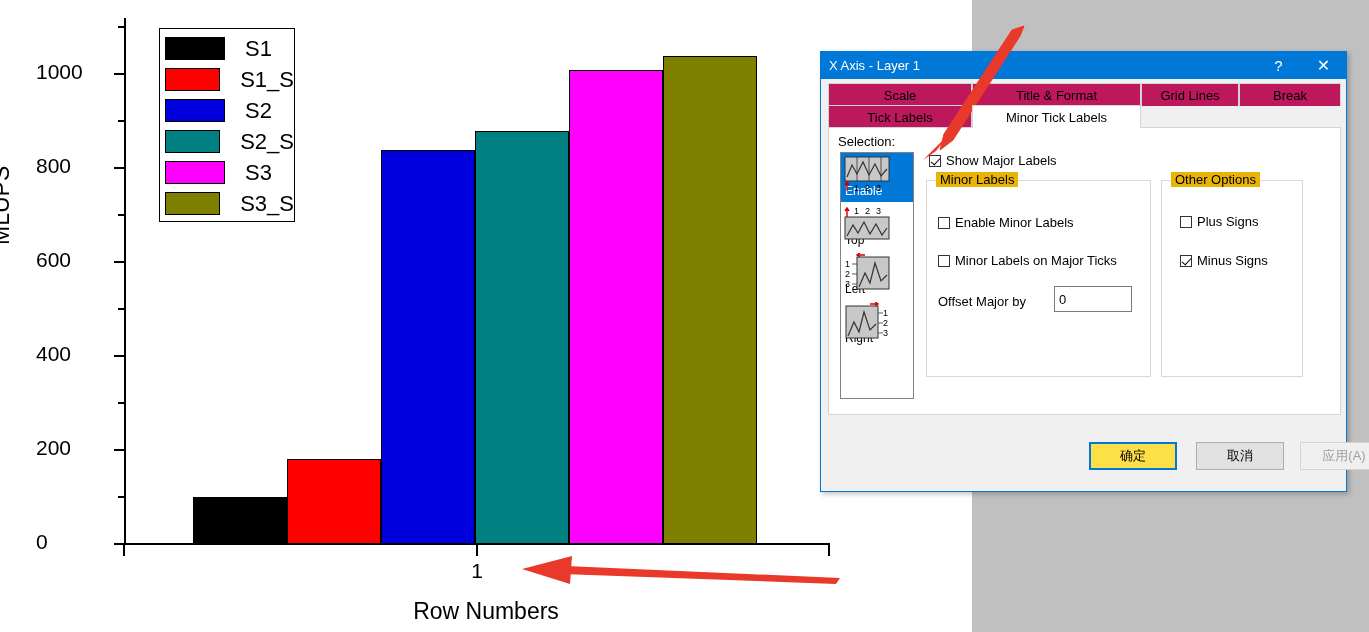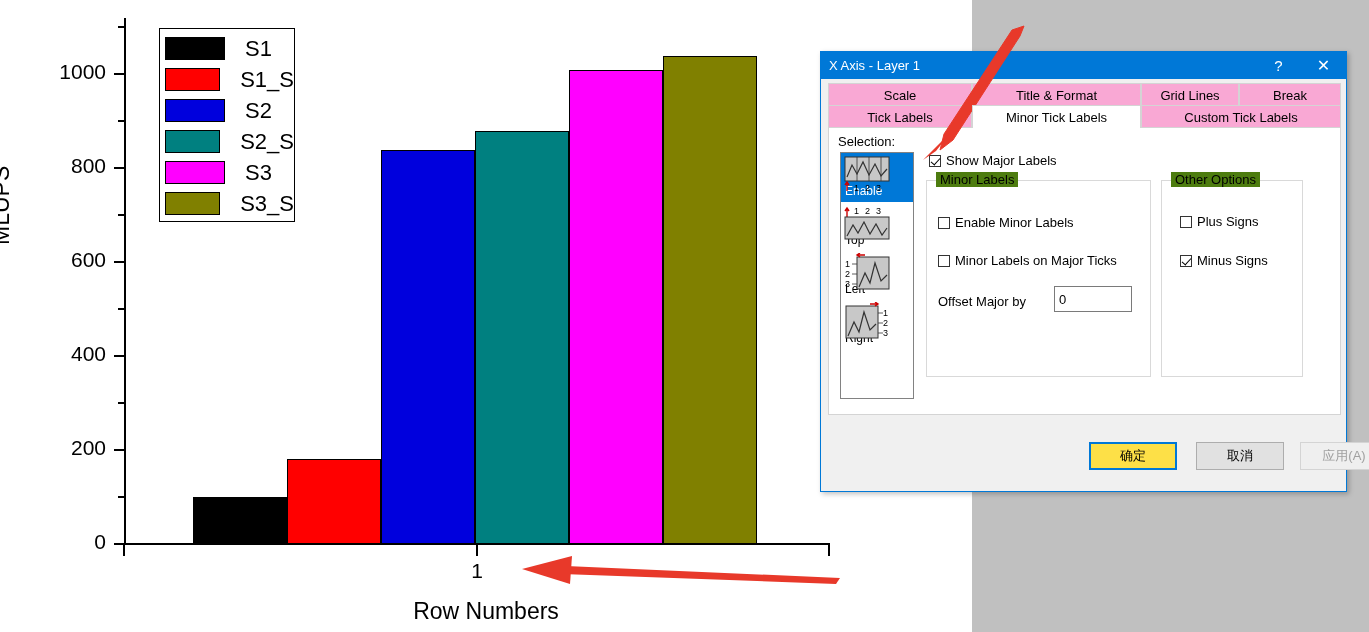--- a/index.html
+++ b/index.html
@@ -19,21 +19,21 @@
   }
 
   
   .chart{position:absolute;left:0;top:0;width:972px;height:632px;background:#fff;}
   .plot-area{position:absolute;left:124px;top:18px;width:706px;height:526px;}
   .axis-y{position:absolute;left:124px;top:18px;width:2px;height:527px;background:#000;}
   .axis-x{position:absolute;left:124px;top:543px;width:706px;height:2px;background:#000;}
 
   .ytick{position:absolute;left:-8px;width:8px;height:2px;background:#000;}
   .ylab{
-    position:absolute;text-align:right;width:70px;
+    position:absolute;text-align:left;width:70px;
     font-size:21px;color:#000;font-family:"Liberation Sans",sans-serif;
   }
   .xlab{
     position:absolute;font-size:21px;color:#000;text-align:center;width:40px;
     font-family:"Liberation Sans",sans-serif;
   }
   .axis-title-x{
     position:absolute;left:0;top:598px;width:972px;text-align:center;
     font-size:23px;color:#000;
   }
@@ -73,21 +73,21 @@
   .titlebar-btns{margin-left:auto;display:flex;height:100%;}
   .tb-btn{width:45px;height:100%;display:flex;align-items:center;justify-content:center;
     color:#fff;font-size:15px;}
   .tb-btn.close{font-size:16px;}
 
   .tabstrip{position:absolute;left:7px;top:31px;width:513px;height:45px;}
   .tabrow{position:absolute;left:0;width:513px;height:23px;display:flex;}
   .tabrow.r1{top:0;}
   .tabrow.r2{top:22px;}
   .tab{
-    border:1px solid #d4d4d4;border-bottom:none;background:#f9a8d4;
+    border:1px solid #d4d4d4;border-bottom:none;background:#be185d;
     display:flex;align-items:center;justify-content:center;
     font-size:13px;color:#000;box-sizing:border-box;height:23px;
   }
   .tab.active{background:#fff;border-color:#d4d4d4;position:relative;z-index:3;}
 
   .tabpanel{
     position:absolute;left:7px;top:75px;width:513px;height:288px;
     background:#fff;border:1px solid #d4d4d4;box-sizing:border-box;
   }
 
@@ -112,21 +112,21 @@
   }
   .chkbox.checked::after{
     content:"";position:absolute;left:3px;top:0px;width:4px;height:8px;
     border:solid #000;border-width:0 1.6px 1.6px 0;transform:rotate(42deg);
   }
 
   .groupbox{
     position:absolute;border:1px solid #d9d9d9;box-sizing:border-box;
   }
   .group-title{
-    position:absolute;top:-9px;left:9px;background:#4d7c0f;padding:0 4px;
+    position:absolute;top:-9px;left:9px;background:#eab308;padding:0 4px;
     font-size:13px;color:#000;
   }
   .field-label{position:absolute;font-size:13px;color:#000;}
   .textinput{
     position:absolute;background:#fff;border:1px solid #7a7a7a;box-sizing:border-box;
     font-size:13px;color:#000;padding:2px 4px;font-family:"Liberation Sans",sans-serif;
   }
 
   .btnbar{position:absolute;left:0;bottom:0;width:100%;height:62px;}
   .dlg-btn{
@@ -235,21 +235,20 @@
     <div class="tabstrip">
       <div class="tabrow r1" id="tabrow1">
           <div class="tab" style="width: 144px;">Scale</div>
           <div class="tab" style="width: 169px;">Title &amp; Format</div>
           <div class="tab" style="width: 98px;">Grid Lines</div>
           <div class="tab" style="width: 102px;">Break</div>
         </div>
       <div class="tabrow r2" id="tabrow2">
           <div class="tab" style="width: 144px;">Tick Labels</div>
           <div class="tab active" style="width: 169px;">Minor Tick Labels</div>
-          <div class="tab" style="width: 200px;">Custom Tick Labels</div>
         </div>
     </div>
 
     <div class="tabpanel">
 
       <div class="sel-caption">Selection:</div>
 
       <div class="sel-list" id="sel-list">
           <div class="sel-item selected">
             <div class="thumb"><svg width="50" height="40" viewBox="0 0 50 40">

